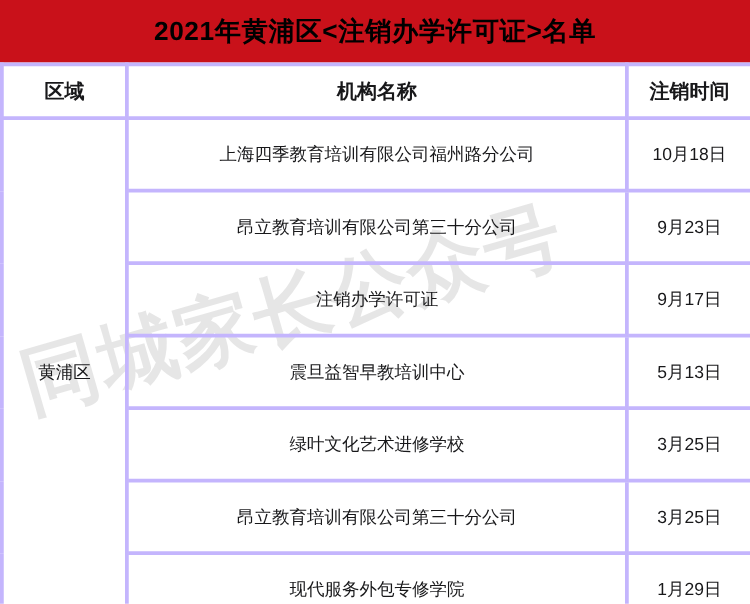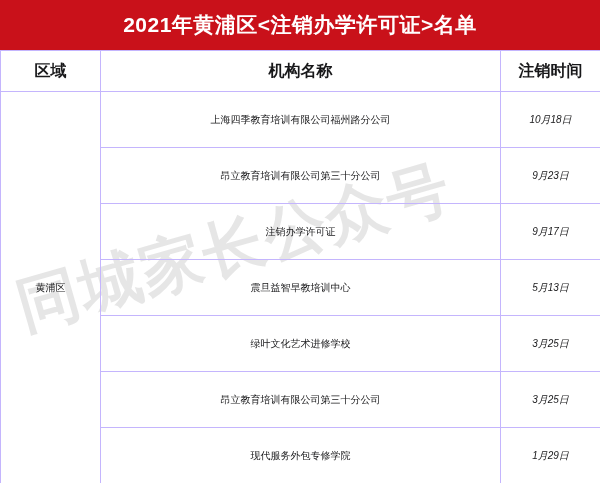--- a/index.html
+++ b/index.html
@@ -23,66 +23,65 @@
   }
   
   .title-bar {
     height: 50px;
     background: #c9111a;
     display: flex;
     align-items: center;
     justify-content: center;
   }
   .title-text {
-    color: #ffffff;
+    color: #000000;
     font-size: 21px;
     font-weight: bold;
     letter-spacing: 0.5px;
     white-space: nowrap;
   }
   
   table.doc-table {
     width: 600px;
     border-collapse: collapse;
     table-layout: fixed;
     position: relative;
     z-index: 2;
   }
   table.doc-table col.c-region { width: 100px; }
   table.doc-table col.c-name   { width: 400px; }
   table.doc-table col.c-date   { width: 100px; }
 
   table.doc-table th,
   table.doc-table td {
-    border: 1px solid #c4b5fd;
+    border: 3px solid #c4b5fd;
     text-align: center;
     vertical-align: middle;
     color: #18181a;
     background: transparent;
   }
   table.doc-table thead th {
     height: 38px;
     font-size: 16px;
     font-weight: bold;
   }
   table.doc-table tbody td {
     height: 53px;
-    font-size: 10px;
+    font-size: 14px;
     font-weight: normal;
   }
   td.region-cell {
     font-size: 16px;
     font-weight: bold;
   }
   td.name-cell {
     font-size: 16px;
   }
   td.date-cell {
     font-size: 16px;
-    font-style: italic;
   }
   
   .watermark {
     position: absolute;
     left: 0;
     top: 150px;
     width: 600px;
     height: 260px;
     z-index: 1;
     pointer-events: none;

